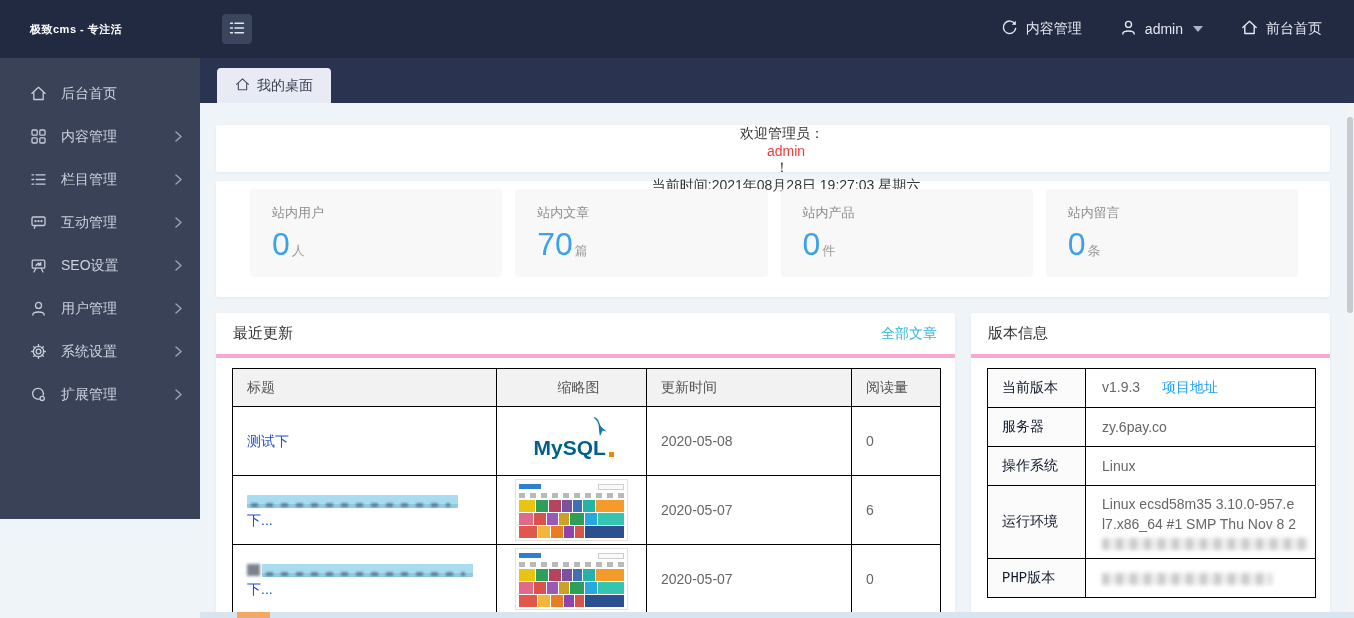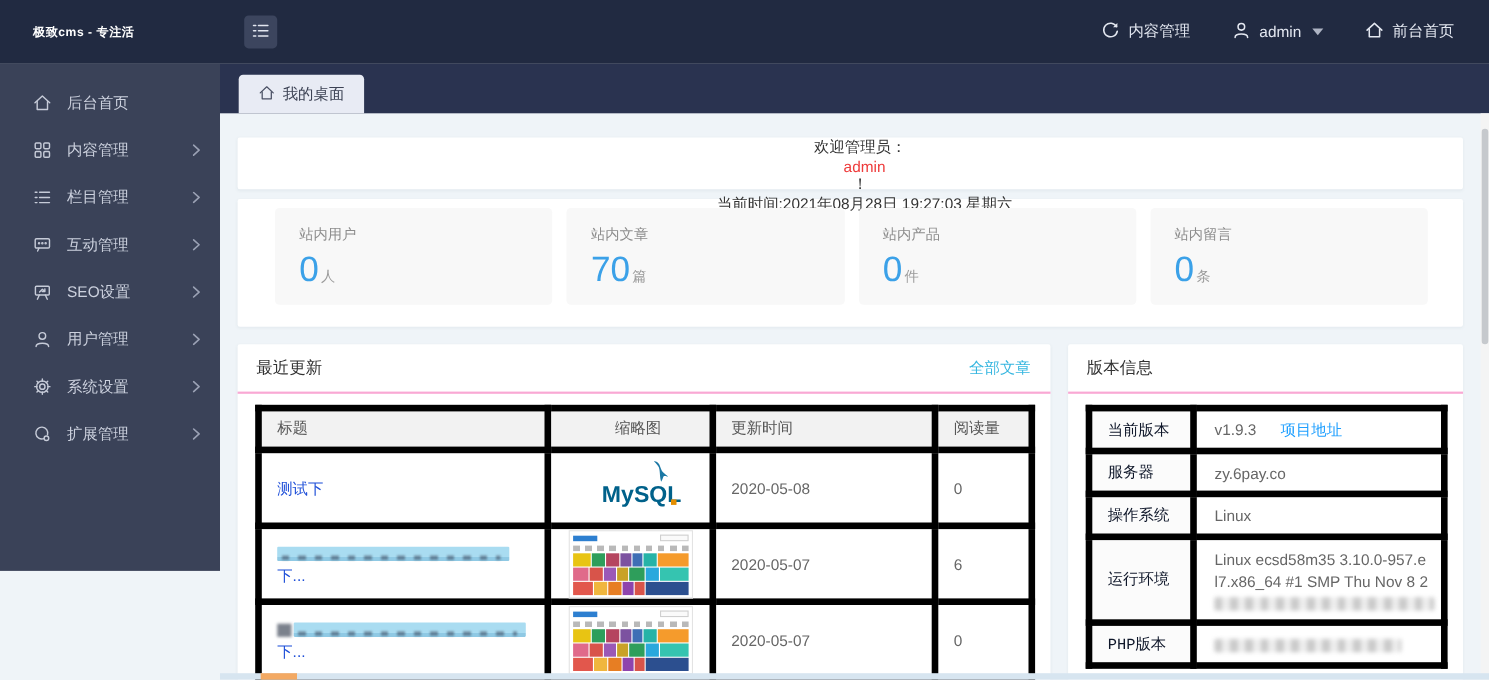--- a/index.html
+++ b/index.html
@@ -38,42 +38,42 @@
 
   .stats { height:116px; margin-bottom:16px; display:flex; gap:13px; padding:8px 32px 20px 34px; }
   .stat-card { flex:1; background:#f8f8f8; border-radius:4px; padding:15px 0 0 22px; }
   .stat-label { font-size:13px; color:#8c8c8c; }
   .stat-value { margin-top:4px; font-size:32px; color:#3ba1e8; line-height:1.15; }
   .stat-unit { font-size:13px; color:#9b9b9b; margin-left:2px; }
 
   .bottom-row { display:flex; gap:16px; align-items:flex-start; }
   .recent-panel { width:739px; height:330px; }
   .version-panel { width:359px; height:330px; }
-  .panel-head { height:45px; display:flex; align-items:center; justify-content:space-between; padding:0 18px 0 17px; border-bottom:2px solid #f9a8d4; }
+  .panel-head { height:45px; display:flex; align-items:center; justify-content:space-between; padding:0 18px 0 17px; border-bottom:4px solid #f9a8d4; }
   .panel-title { font-size:15px; color:#333; }
   .panel-link { font-size:14px; color:#35b6e0; cursor:pointer; text-decoration:none; }
 
   table.grid { border-collapse:collapse; margin:10px 14px 0 16px; font-size:14px; color:#666; }
-  .grid th, .grid td { border:6px solid #000000; text-align:left; font-weight:normal; }
+  .grid th, .grid td { border:1px solid #000000; text-align:left; font-weight:normal; }
   .grid th { background:#f2f2f2; height:38px; padding-left:14px; color:#555; }
   .recent-grid td { height:69px; padding-left:14px; }
   .recent-grid .c-title { width:264px; }
   .recent-grid .c-thumb { width:150px; padding-left:0; text-align:center; }
   .recent-grid .c-date  { width:205px; }
   .recent-grid .c-views { width:89px; }
   .row-title { color:#1d4ed8; line-height:20px; }
   .redact-band { display:inline-block; width:211px; height:13px; vertical-align:middle; border-radius:1px;
      background:linear-gradient(180deg,#a9dcf1 0 72%, #8fc9e4 72% 100%); position:relative; }
   .redact-band::after { content:""; position:absolute; left:4px; right:8px; bottom:1px; height:4px;
      background:repeating-linear-gradient(90deg, rgba(60,70,90,.55) 0 7px, transparent 7px 15px); filter:blur(1px); }
   .lead-smudge { display:inline-block; width:13px; height:12px; margin-right:2px; background:#5a6270; filter:blur(1.5px); opacity:.8; vertical-align:middle; }
 
   
   .mysql { display:inline-block; position:relative; width:84px; height:44px; }
-  .mysql .word { position:absolute; left:16px; bottom:2px; font-size:21px; font-weight:bold; color:#00618a; letter-spacing:0; }
+  .mysql .word { position:absolute; left:4px; bottom:2px; font-size:21px; font-weight:bold; color:#00618a; letter-spacing:0; }
   .mysql .dot { position:absolute; right:0; bottom:5px; width:5px; height:5px; background:#e48e00; }
   .mysql svg { position:absolute; right:6px; top:-2px; }
 
   
   .shot { display:inline-block; width:113px; height:62px; background:#fff; border:1px solid #e3e3e3; padding:2px 3px; vertical-align:middle; }
   .shot .bar { display:flex; justify-content:space-between; align-items:center; height:9px; }
   .shot .lg { width:22px; height:5px; background:#2d7fd0; }
   .shot .srch { width:26px; height:6px; border:1px solid #cfcfcf; background:#fafafa; }
   .shot .nav { height:5px; margin:2px 0 2px; background:repeating-linear-gradient(90deg,#b9b9b9 0 6px, transparent 6px 11px); }
   .shot .r { display:flex; gap:1px; margin-top:1px; }

